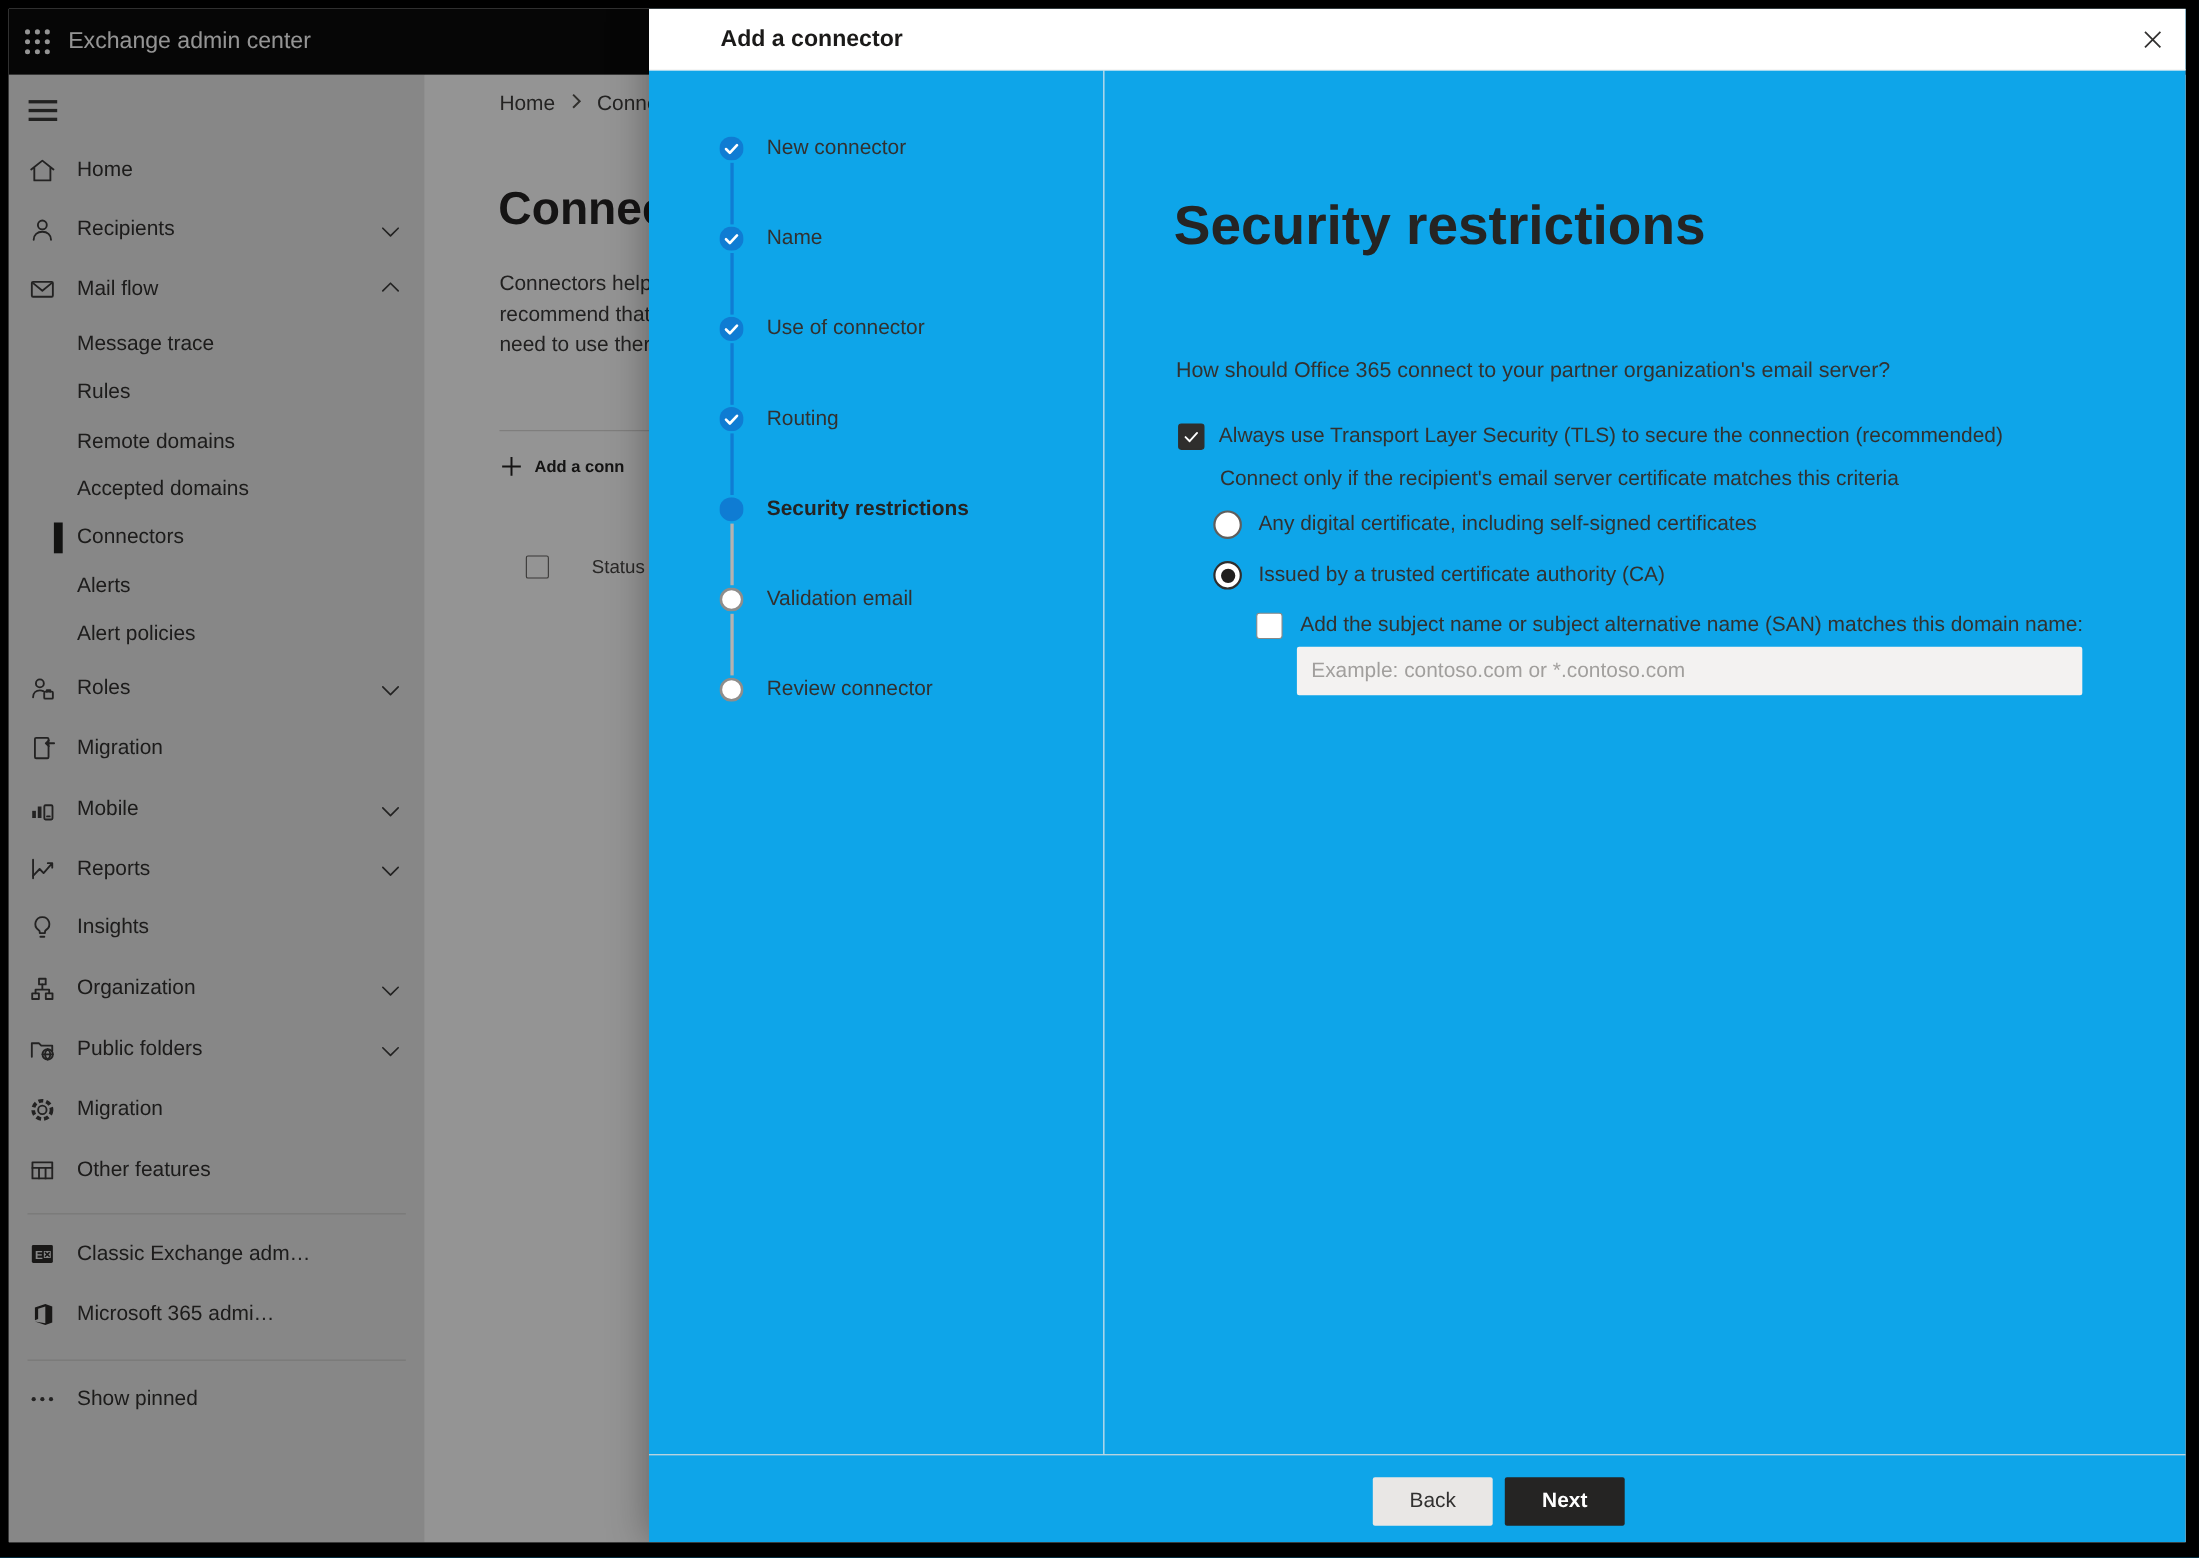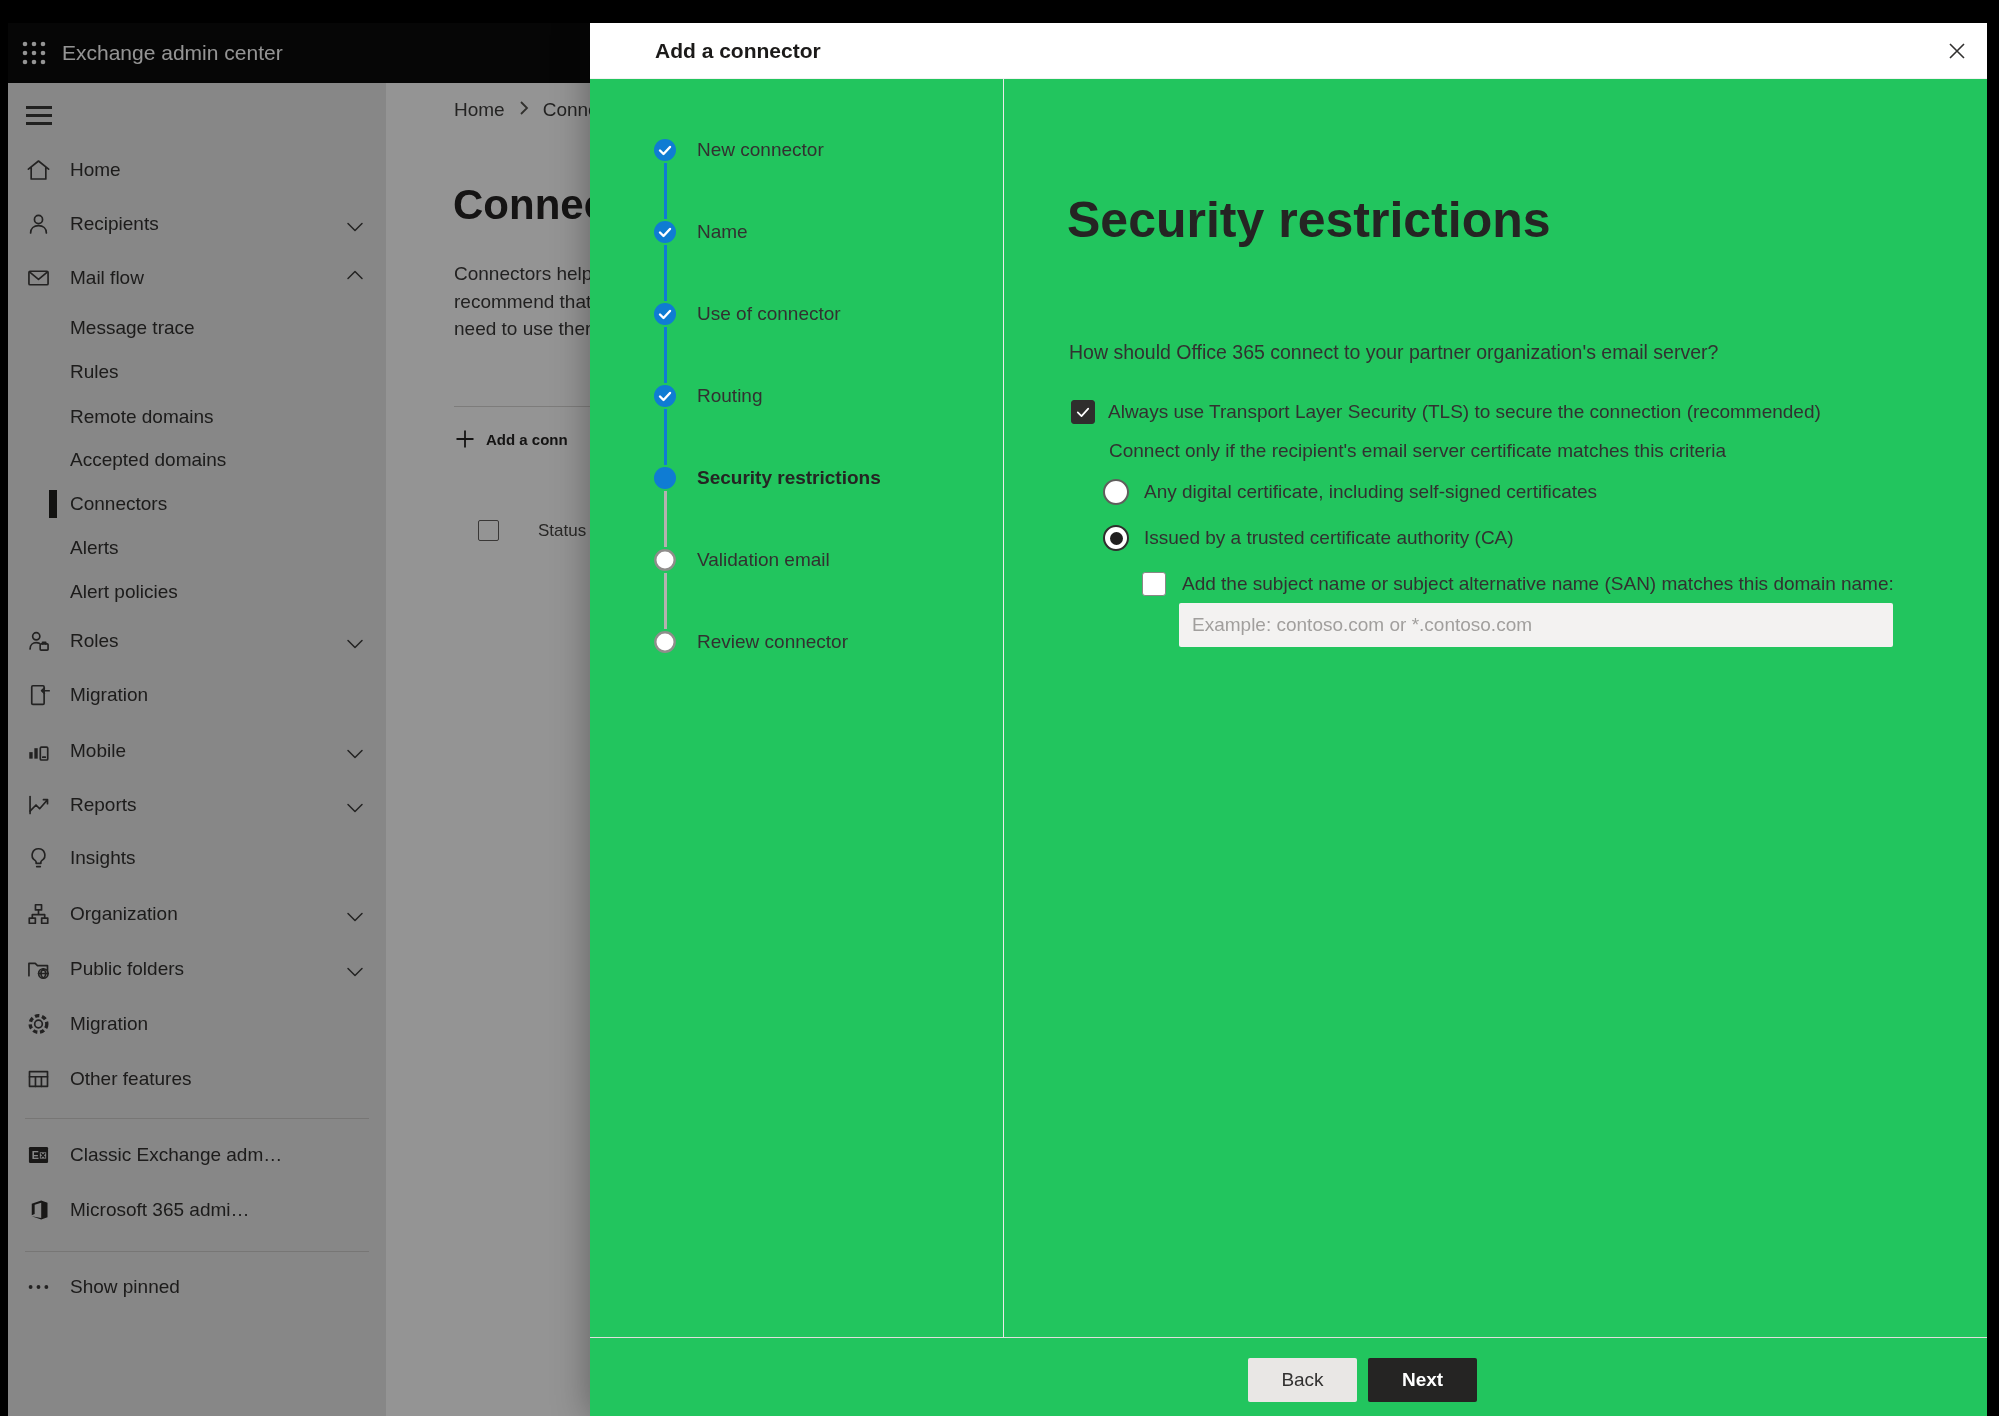--- a/index.html
+++ b/index.html
@@ -1,18 +1,18 @@
 <!DOCTYPE html>
 <html><head>
 <meta charset="utf-8">
 <style>
   * { margin:0; padding:0; box-sizing:border-box; }
   body { background:#000; font-family:"Liberation Sans", sans-serif; }
   #root { position:relative; width:1999px; height:1416px; background:#000; overflow:hidden; }
-  #screen { position:absolute; left:8px; top:8px; width:1979px; height:1394px; background:#fff; overflow:hidden;margin-top:15px; }
+  #screen { position:absolute; left:8px; top:8px; width:1979px; height:1394px; background:#fff; overflow:hidden; }
 
   
   #appbar { position:absolute; left:0; top:0; width:1979px; height:60px; background:#0b0b0b; z-index:1; }
   #appbar .waffle { position:absolute; left:12px; top:16px; width:28px; height:28px; cursor:pointer; }
   #appbar .title { position:absolute; left:54px; top:0; height:60px; line-height:60px; color:#ffffff; font-size:21px; font-weight:400; white-space:nowrap; }
 
   
   #sidebar { position:absolute; left:0; top:60px; width:378px; height:1334px; background:#e8e8e8; z-index:1; }
   .hamburger { position:absolute; left:18px; top:22px; width:26px; height:20px; cursor:pointer; }
   .hamburger span { position:absolute; left:0; width:26px; height:2.5px; background:#3a3938; }
@@ -38,21 +38,21 @@
   #bg-add .plus { width:22px; height:22px; }
   #bg-add .add-lbl { font-size:15px; font-weight:700; color:#252423; white-space:nowrap; }
   #bg-table { position:absolute; left:92px; top:437px; display:flex; align-items:center;justify-content:space-between; }
   #bg-table .hdr-cb { width:21px; height:21px; border:1.5px solid #62605e; border-radius:2px; background:#fff; }
   #bg-table .hdr-lbl { margin-left:39px; font-size:17px; color:#484644; }
 
   
   #dim { position:absolute; inset:0; background:rgba(0,0,0,0.42); z-index:5; }
 
   
-  #dialog { position:absolute; left:582px; top:0; width:1397px; height:1394px; background:#22c55e; z-index:10; box-shadow:0 0 34px rgba(0,0,0,.35); }
+  #dialog { position:absolute; left:582px; top:0; width:1397px; height:1394px; background:#0ea5e9; z-index:10; box-shadow:0 0 34px rgba(0,0,0,.35); }
   #dlg-header { position:absolute; left:0; top:0; width:100%; height:56px; border-bottom:1px solid #f3f2f1; background:#fff; }
   #dlg-title { position:absolute; left:65px; top:0; height:56px; line-height:56px; font-size:21px; font-weight:700; color:#1b1a19; white-space:nowrap; }
   #dlg-close { position:absolute; left:1352px; top:13px; width:30px; height:30px; cursor:pointer; }
   #dlg-close svg { width:30px; height:30px; }
 
   
   #steps-divider { position:absolute; left:413px; top:56px; width:1px; height:1258px; background:#ebeae8; }
   .step-circle { position:absolute; left:64px; width:22px; height:22px; }
   .step-circle svg { width:22px; height:22px; display:block; }
   .step-lbl { position:absolute; left:107px; font-size:19px; color:#323130; line-height:26px; white-space:nowrap; cursor:pointer; }

